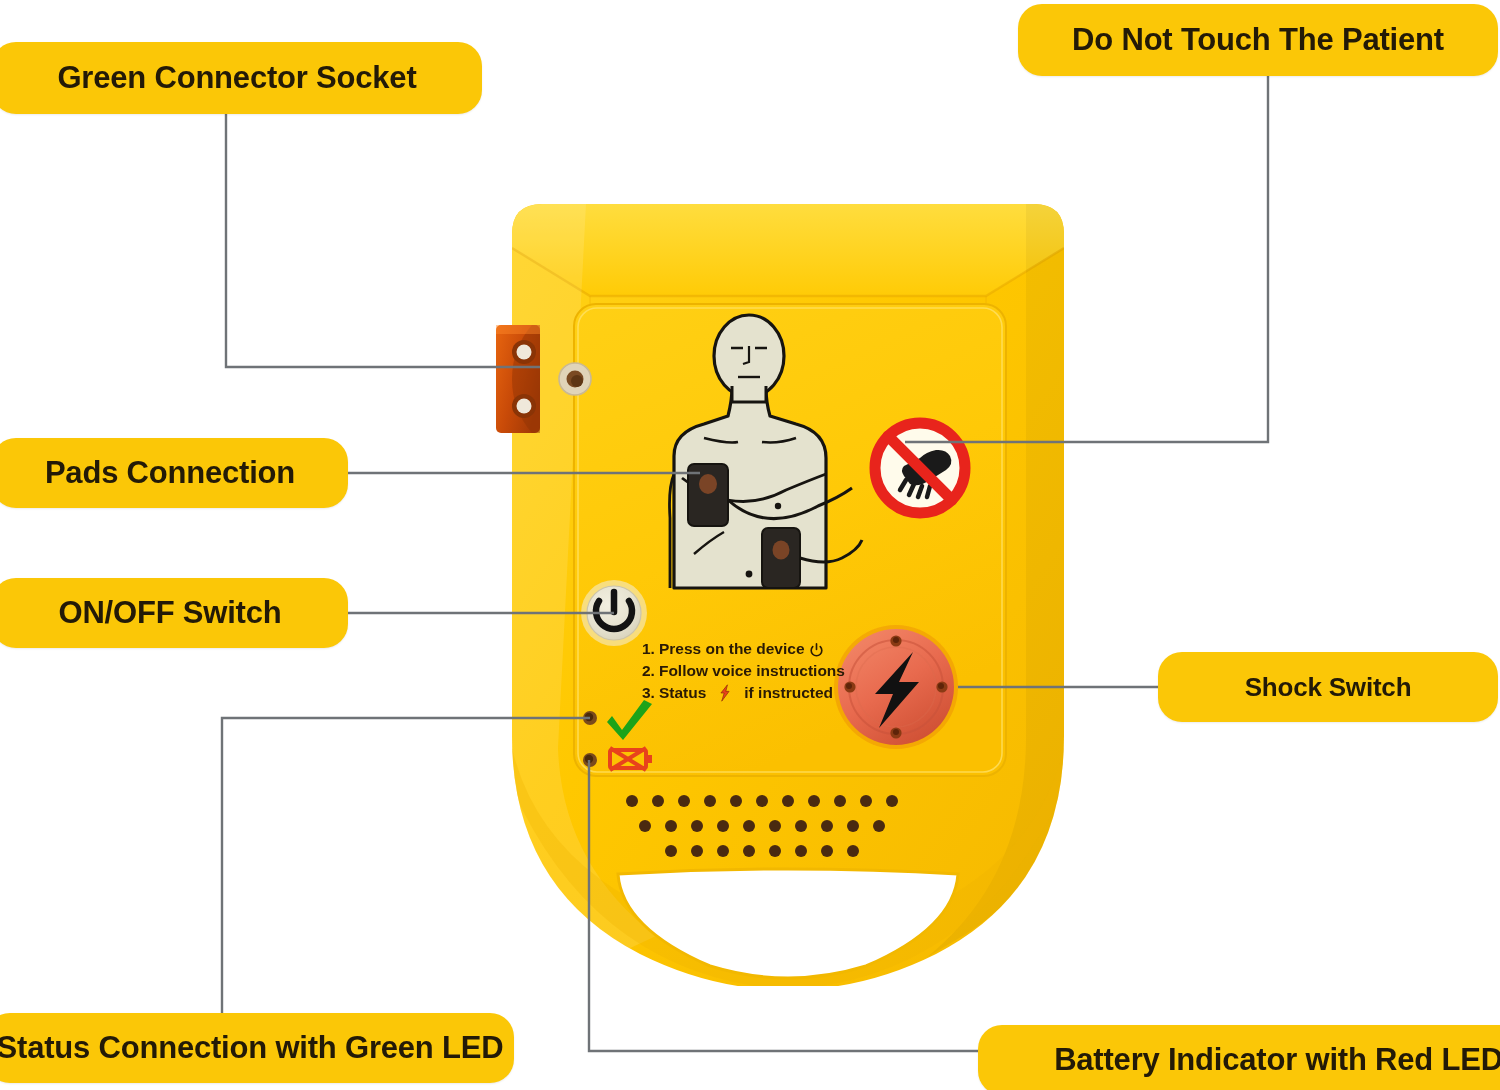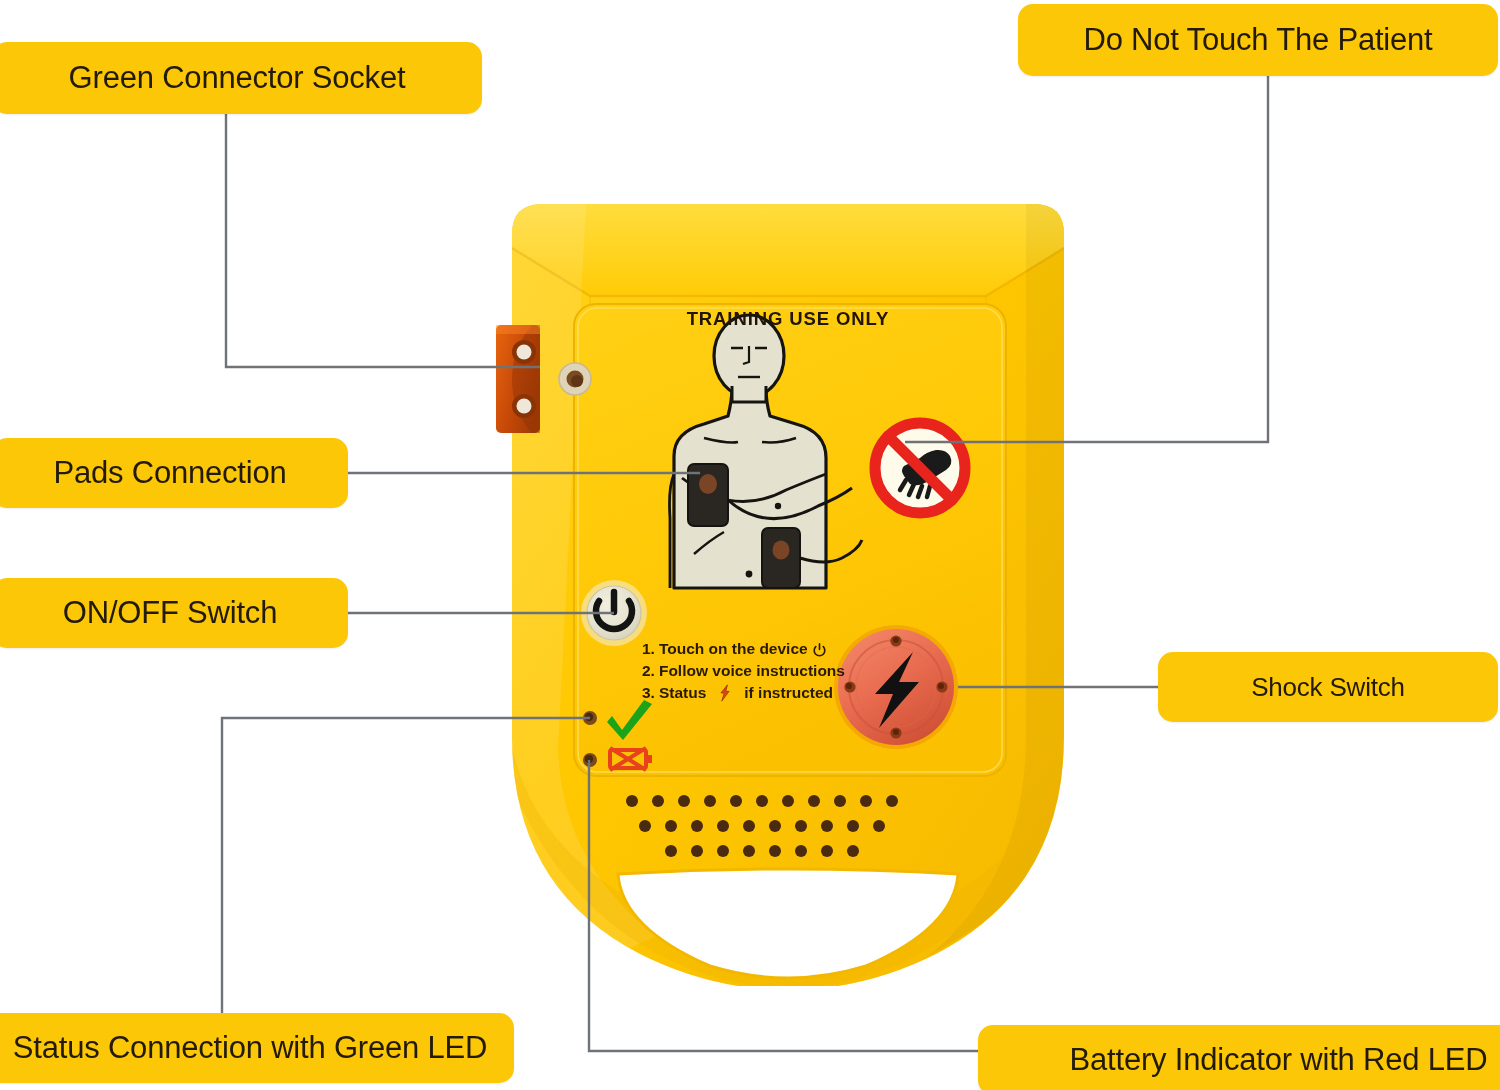--- a/index.html
+++ b/index.html
@@ -8,26 +8,26 @@
     width:1500px; height:1090px;
     position:relative;
     font-family:"Liberation Sans", sans-serif;
     overflow:hidden;
   }
 
   
   .callout{
     position:absolute;
     background:#FBC707;
-    border-radius:15px;
+    border-radius:24px;
     display:flex;
     align-items:center;
     justify-content:center;
     color:#231a07;
-    font-weight:400;
+    font-weight:700;
     letter-spacing:-0.2px;
     box-shadow:0 1px 2px rgba(0,0,0,.08);
     z-index:40;
   }
   .callout span{ display:block; white-space:nowrap; }
 
   #cal-pads-socket   { left:-8px;   top:42px;   width:490px; height:72px; font-size:31px; }
   #cal-no-touch      { left:1018px; top:4px;    width:480px; height:72px; font-size:31px; }
   #cal-pads-conn     { left:-8px;   top:438px;  width:356px; height:70px; font-size:31px; }
   #cal-onoff         { left:-8px;   top:578px;  width:356px; height:70px; font-size:31px; }
@@ -312,26 +312,25 @@
     </g>
 
     <g>
       <path d="M152,686 Q322,676 492,686 Q488,740 400,778 Q322,802 244,778 Q156,740 152,686 Z" fill="#FFFFFF"></path>
       <path d="M152,686 Q322,676 492,686 Q488,740 400,778 Q322,802 244,778 Q156,740 152,686 Z" fill="none" stroke="#F2B800" stroke-width="3"></path>
     </g>
   </svg>
 </div>
 
 <div id="panel-content">
-  <div class="training-text">TRAINING USE ONLY</div>
 
   <div class="instr">
     <div>
       <span>1.</span>
-      <span>Touch on the device</span>
+      <span>Press on the device</span>
       <svg class="pwr-glyph" viewBox="0 0 24 24">
         <g fill="none" stroke="#2a1a05" stroke-width="2.6" stroke-linecap="round">
           <path d="M6,7.5 A8.5,8.5 0 1,0 18,7.5"></path>
             <line x1="12" y1="3" x2="12" y2="12"></line>
         </g>
       </svg>
     </div>
     <div>
       <span>2.</span>
       <span>Follow voice instructions</span>

